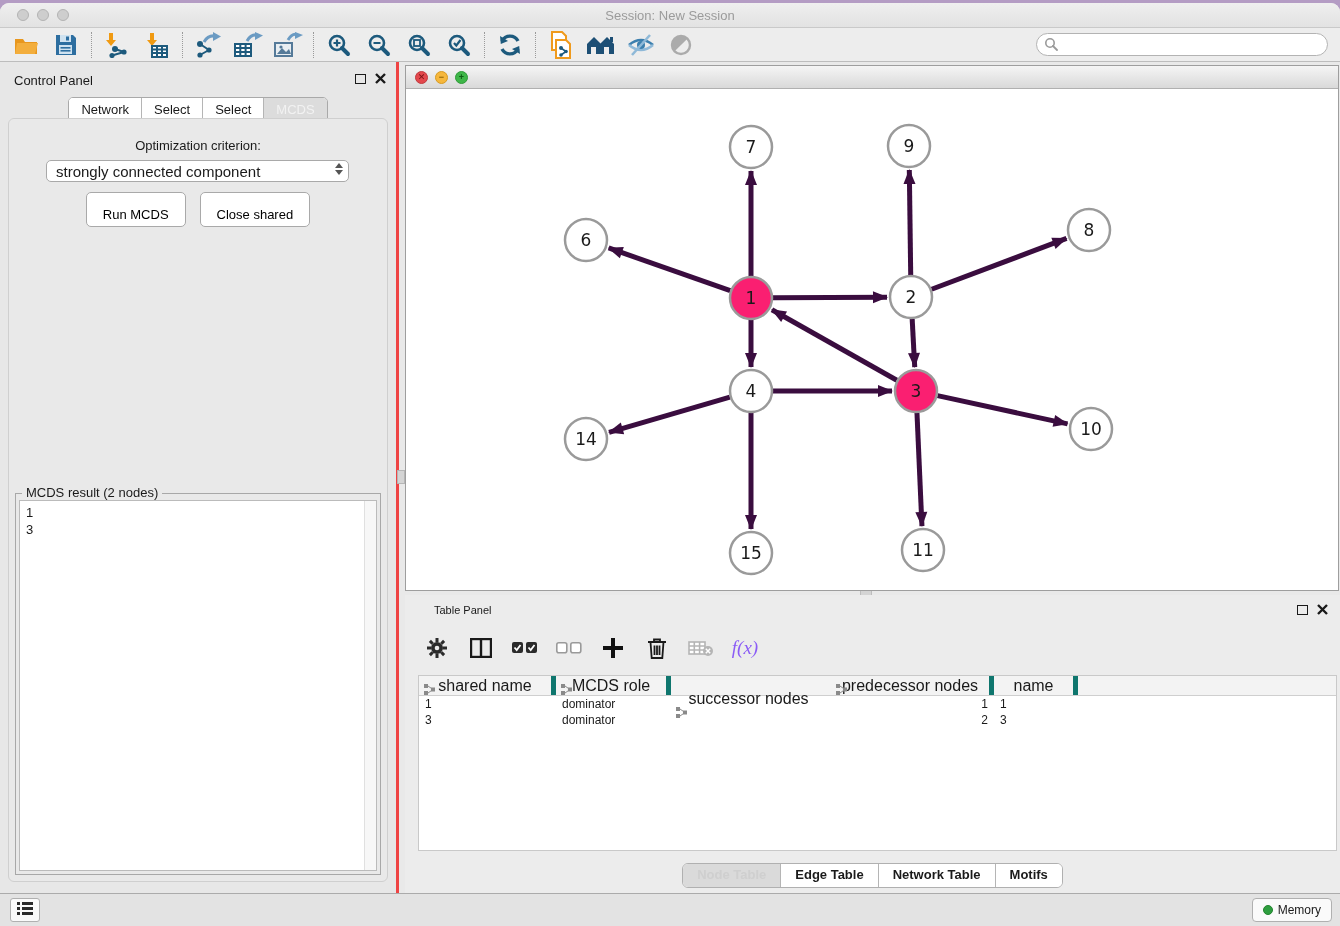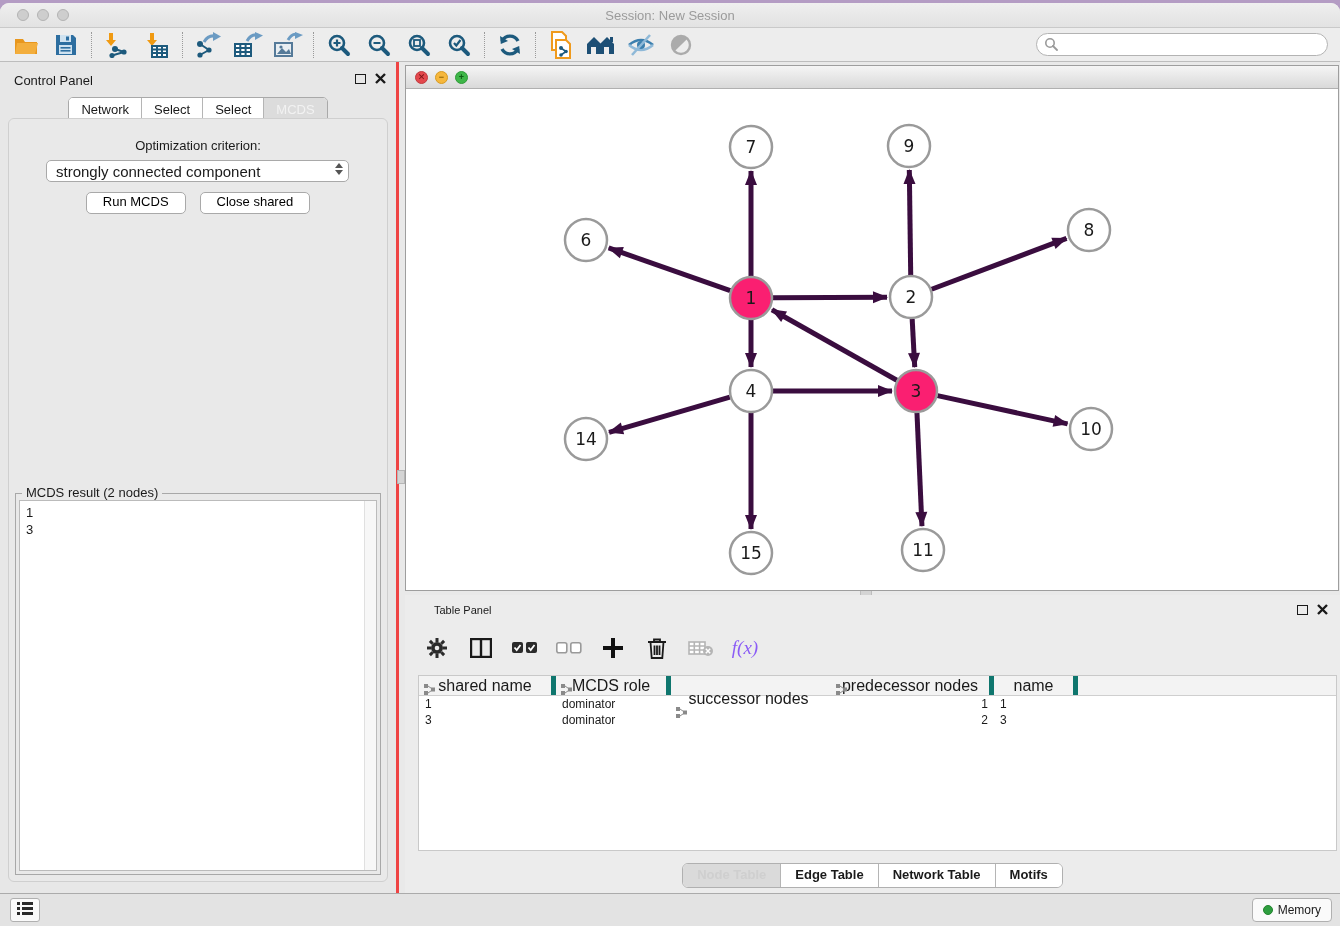--- a/index.html
+++ b/index.html
@@ -47,21 +47,21 @@
   .opt-label { position:absolute; left:0; right:0; top:19px; text-align:center; font-size:13px; }
   .criterion { position:absolute; left:37px; right:38px; top:41px; height:22px; background:#fff;
                border:1px solid #a9a9a9; border-radius:5px; font-size:15px; display:flex;
                align-items:center; padding-left:9px; }
   .stepper { position:absolute; right:5px; top:2px; display:flex; flex-direction:column; align-items:center; line-height:6px; }
   .stepper i { width:0; height:0; border-left:4px solid transparent; border-right:4px solid transparent; display:block; }
   .step-up { border-bottom:5px solid #555; margin-bottom:2px; }
   .step-dn { border-top:5px solid #555; }
   .cp-buttons { position:absolute; left:0; right:0; top:73px; display:flex; justify-content:center; gap:14px; }
   .btn { background:#fff; border:1px solid #a9a9a9; border-radius:5px; font-size:13px;
-         padding:1px 16px 4px; }
+         padding:14px 16px 4px; }
 
   .result-group { position:absolute; left:6px; right:6px; top:374px; bottom:6px;
                   border:1px solid #a8a8a8; background:#e9e9e9; }
   .result-legend { position:absolute; top:-9px; left:6px; background:#e9e9e9; padding:0 4px; font-size:13px; }
   .result-area { position:absolute; left:3px; right:3px; top:6px; bottom:3px; background:#fff;
                  border:1px solid #bbb; font-size:13px; padding:3px 6px; white-space:pre-line; line-height:17px; }
   .result-scroll { position:absolute; right:4px; top:7px; bottom:4px; width:12px; background:#f7f7f7;
                    border-left:1px solid #e0e0e0; }
 
   

